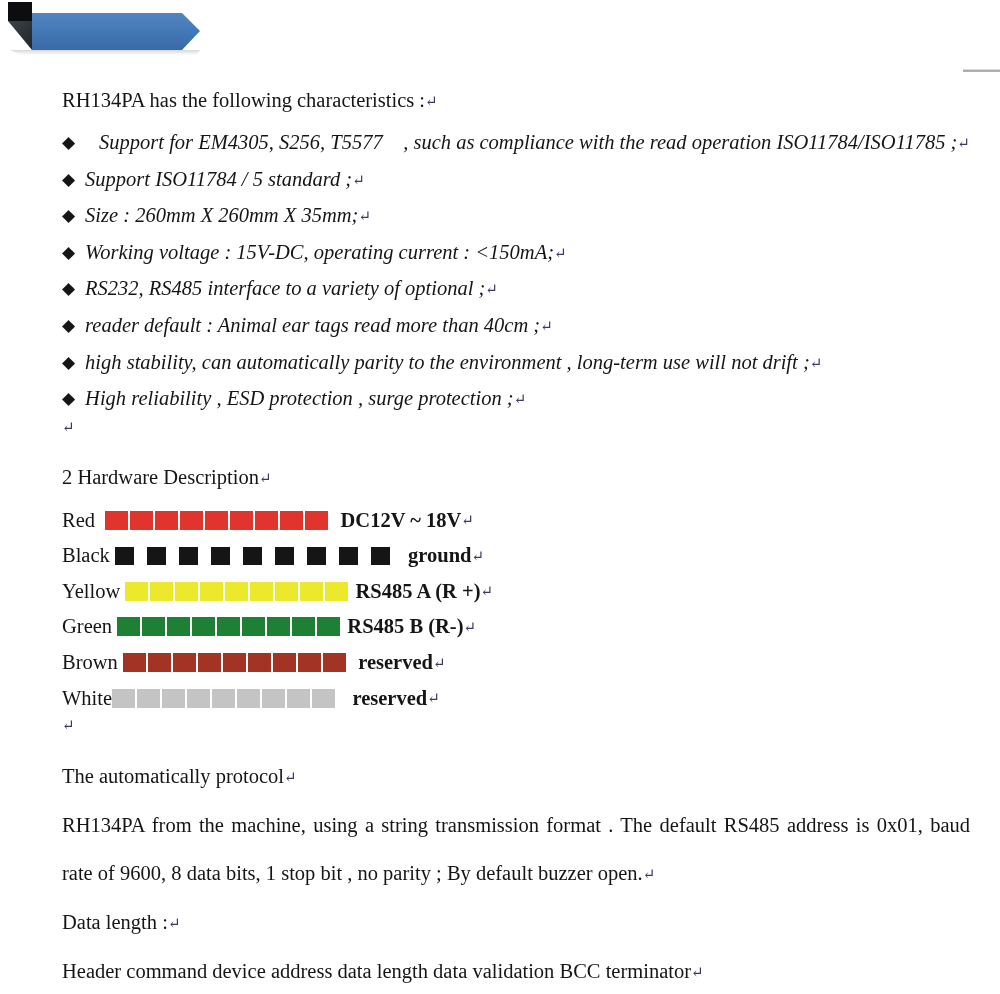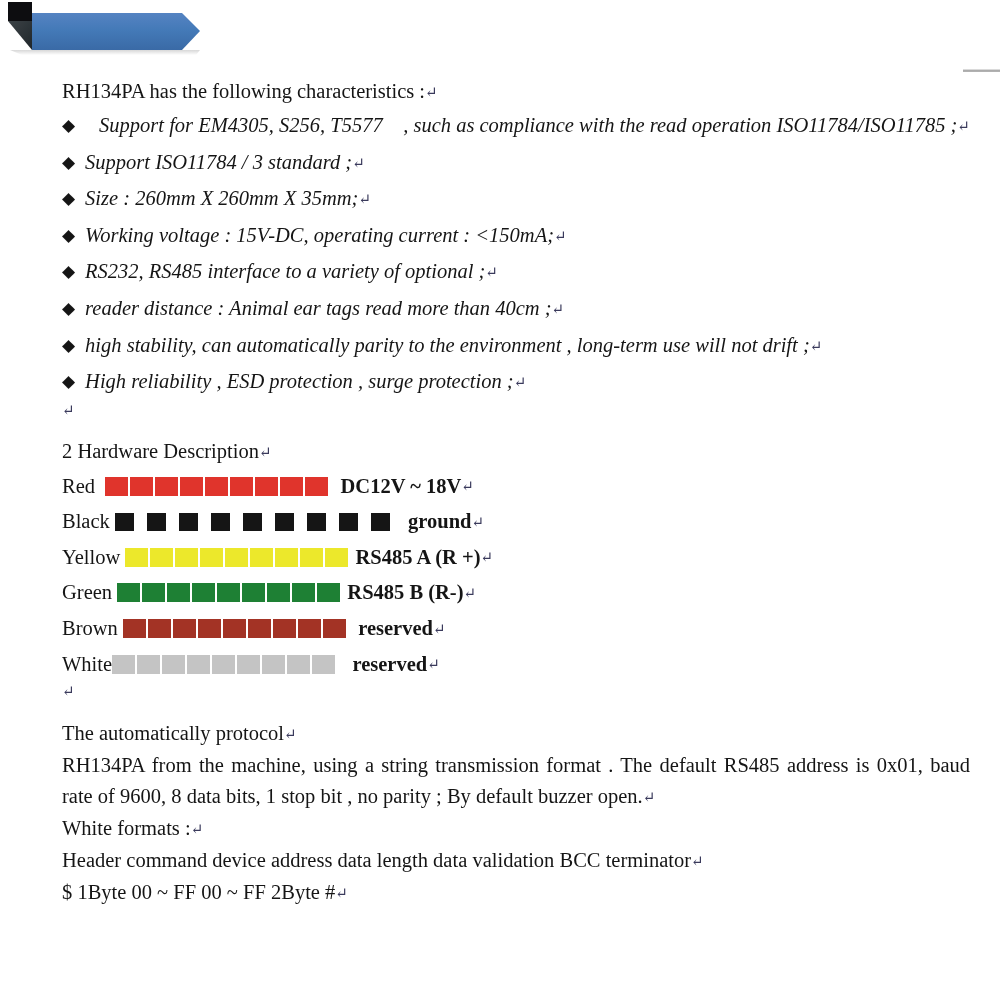--- a/index.html
+++ b/index.html
@@ -40,21 +40,21 @@
   
   #doc {
     position: absolute;
     left: 62px;
     top: 76px;
     width: 908px;
   }
 
   .para {
     font-size: 20.5px;
-    line-height: 31px;
+    line-height: 48px;
     margin: 0;
     white-space: pre-wrap;
   }
   .just {
     text-align: justify;
     text-align-last: left;
     text-justify: inter-word;
   }
   .cr {
     font-size: 15px;
@@ -144,25 +144,25 @@
 </div>
 
 <div id="top-rule"></div>
 
 <div id="doc">
 
   <p class="para"><span>RH134PA has the following characteristics :</span><span class="cr">↵</span></p>
 
   <div id="bullet-list">
       <p class="para bullet-row just"><span class="dia dia-wide">◆</span><span>Support for EM4305, S256, T5577 , such as compliance with the read operation ISO11784/ISO11785 ;</span><span class="cr">↵</span></p>
-      <p class="para bullet-row"><span class="dia">◆</span><span>Support ISO11784 / 3 standard ;</span><span class="cr">↵</span></p>
+      <p class="para bullet-row"><span class="dia">◆</span><span>Support ISO11784 / 5 standard ;</span><span class="cr">↵</span></p>
       <p class="para bullet-row"><span class="dia">◆</span><span>Size : 260mm X 260mm X 35mm;</span><span class="cr">↵</span></p>
       <p class="para bullet-row"><span class="dia">◆</span><span>Working voltage : 15V-DC, operating current : &lt;150mA;</span><span class="cr">↵</span></p>
       <p class="para bullet-row"><span class="dia">◆</span><span>RS232, RS485 interface to a variety of optional ;</span><span class="cr">↵</span></p>
-      <p class="para bullet-row"><span class="dia">◆</span><span>reader distance : Animal ear tags read more than 40cm ;</span><span class="cr">↵</span></p>
+      <p class="para bullet-row"><span class="dia">◆</span><span>reader default : Animal ear tags read more than 40cm ;</span><span class="cr">↵</span></p>
       <p class="para bullet-row"><span class="dia">◆</span><span>high stability, can automatically parity to the environment , long-term use will not drift ;</span><span class="cr">↵</span></p>
       <p class="para bullet-row"><span class="dia">◆</span><span>High reliability , ESD protection , surge protection ;</span><span class="cr">↵</span></p>
     </div>
 
   <div class="blankline"><span class="cr">↵</span></div>
 
   <p class="para"><span>2 Hardware Description</span><span class="cr">↵</span></p>
 
   <div id="wires">
       <div class="wire-row row-red"><span class="wire-name">Red  </span><span class="swatches"><span class="sw" style="background: rgb(224, 52, 44);"></span><span class="sw" style="background: rgb(224, 52, 44);"></span><span class="sw" style="background: rgb(224, 52, 44);"></span><span class="sw" style="background: rgb(224, 52, 44);"></span><span class="sw" style="background: rgb(224, 52, 44);"></span><span class="sw" style="background: rgb(224, 52, 44);"></span><span class="sw" style="background: rgb(224, 52, 44);"></span><span class="sw" style="background: rgb(224, 52, 44);"></span><span class="sw" style="background: rgb(224, 52, 44);"></span></span><span class="wire-desc">  DC12V ~ 18V</span><span class="cr">↵</span></div>
@@ -172,19 +172,19 @@
       <div class="wire-row row-brown"><span class="wire-name">Brown </span><span class="swatches"><span class="sw" style="background: rgb(163, 51, 37);"></span><span class="sw" style="background: rgb(163, 51, 37);"></span><span class="sw" style="background: rgb(163, 51, 37);"></span><span class="sw" style="background: rgb(163, 51, 37);"></span><span class="sw" style="background: rgb(163, 51, 37);"></span><span class="sw" style="background: rgb(163, 51, 37);"></span><span class="sw" style="background: rgb(163, 51, 37);"></span><span class="sw" style="background: rgb(163, 51, 37);"></span><span class="sw" style="background: rgb(163, 51, 37);"></span></span><span class="wire-desc">  reserved</span><span class="cr">↵</span></div>
       <div class="wire-row row-white"><span class="wire-name">White</span><span class="swatches"><span class="sw" style="background: rgb(196, 196, 196);"></span><span class="sw" style="background: rgb(196, 196, 196);"></span><span class="sw" style="background: rgb(196, 196, 196);"></span><span class="sw" style="background: rgb(196, 196, 196);"></span><span class="sw" style="background: rgb(196, 196, 196);"></span><span class="sw" style="background: rgb(196, 196, 196);"></span><span class="sw" style="background: rgb(196, 196, 196);"></span><span class="sw" style="background: rgb(196, 196, 196);"></span><span class="sw" style="background: rgb(196, 196, 196);"></span></span><span class="wire-desc">   reserved</span><span class="cr">↵</span></div>
     </div>
 
   <div class="blankline"><span class="cr">↵</span></div>
 
   <p class="para"><span>The automatically protocol</span><span class="cr">↵</span></p>
 
   <p class="para just"><span>RH134PA from the machine, using a string transmission format . The default RS485 address is 0x01, baud rate of 9600, 8 data bits, 1 stop bit , no parity ; By default buzzer open.</span><span class="cr">↵</span></p>
 
-  <p class="para"><span>White formats :</span><span class="cr">↵</span></p>
+  <p class="para"><span>Data length :</span><span class="cr">↵</span></p>
 
   <p class="para"><span>Header command device address data length data validation BCC terminator</span><span class="cr">↵</span></p>
 
   <p class="para"><span>$ 1Byte 00 ~ FF 00 ~ FF 2Byte #</span><span class="cr">↵</span></p>
 
 </div>
 
 </body></html>

